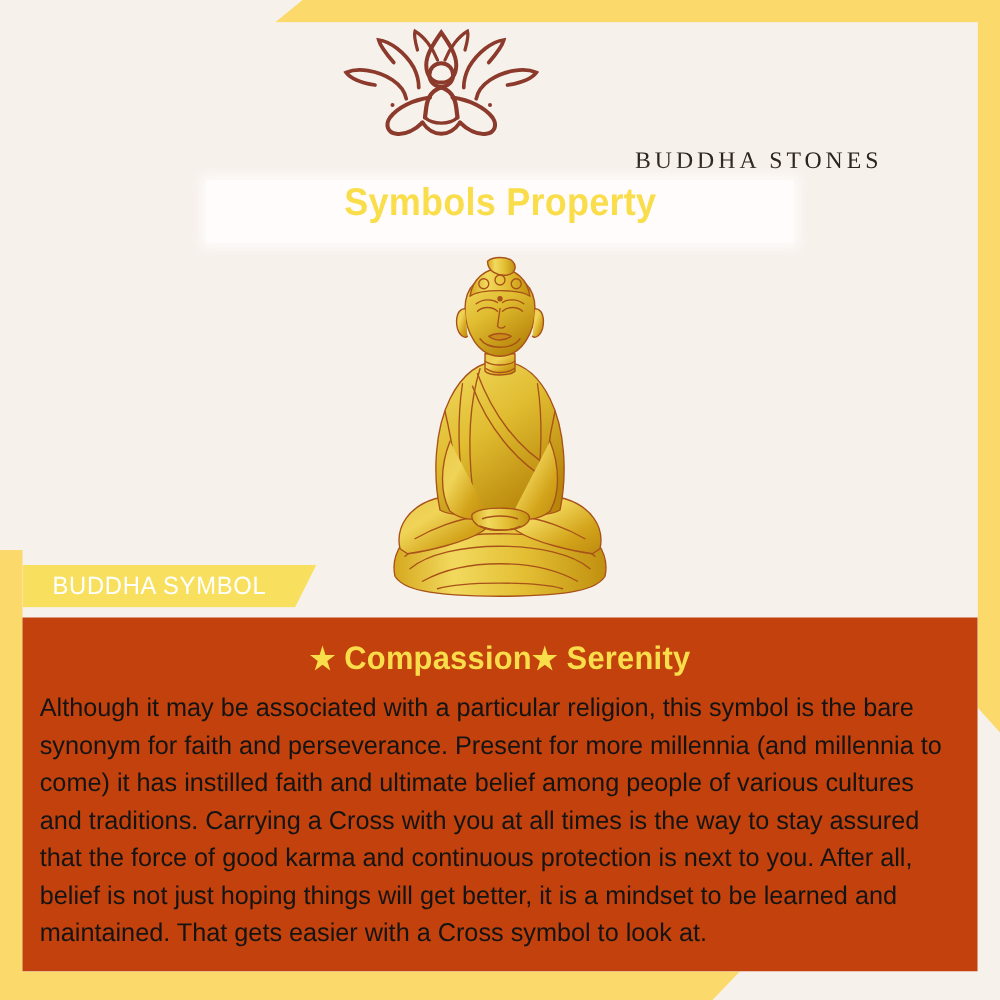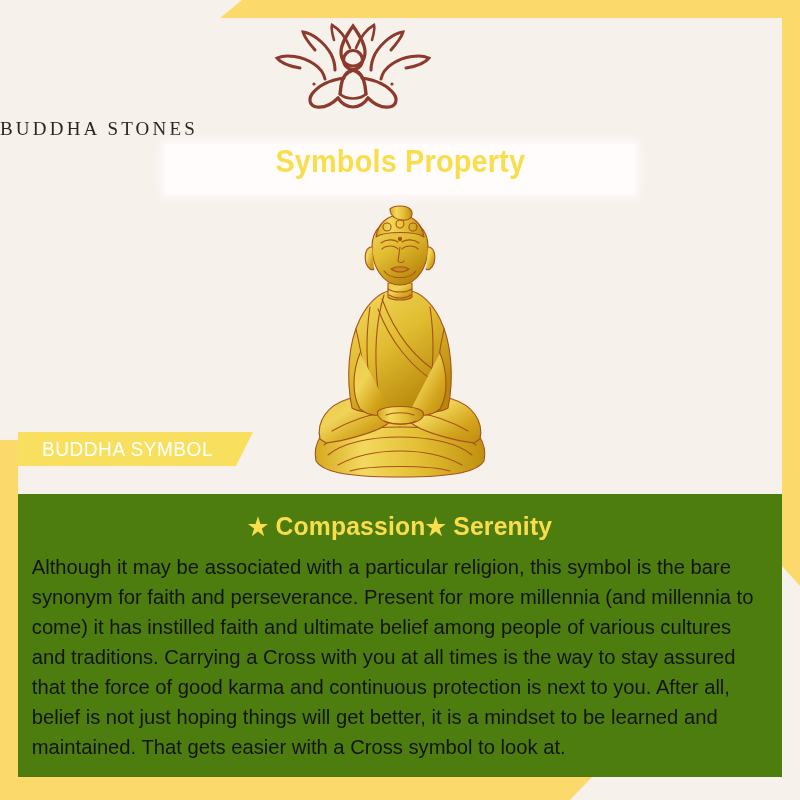--- a/index.html
+++ b/index.html
@@ -58,21 +58,21 @@
     background: #FBD96B;
     clip-path: polygon(0 0, 100% 0, calc(100% - 22px) 100%, 0 100%);
   }
 
   
   .brand {
     position: absolute;
     top: 22px;
     left: 0;
     width: 706px;
-    text-align: left;
+    text-align: right;
   }
   .logo-mark {
     display: block;
     margin: 0 auto;
     width: 170px;
     height: 92px;
   }
   .brand-name {
     margin-top: 4px;
     font-family: "Liberation Serif", serif;
@@ -111,21 +111,21 @@
     transform: translateX(-50%);
     width: 220px;
     height: 285px;
   }
   .statue-wrap svg { display: block; width: 100%; height: 100%; }
 
   
   .ribbon {
     position: absolute;
     left: 18px;
-    top: 432px;
+    top: 452px;
     width: 235px;
     height: 34px;
     background: #F8E05E;
     clip-path: polygon(0 0, 100% 0, calc(100% - 17px) 100%, 0 100%);
     display: flex;
     align-items: center;
     padding-left: 24px;
     box-sizing: border-box;
   }
   .ribbon-text {
@@ -137,21 +137,21 @@
     transform-origin: left center;
   }
 
   
   .content-panel {
     position: absolute;
     left: 18px;
     top: 494px;
     width: 764px;
     height: 283px;
-    background: #4d7c0f;
+    background: #c2410c;
   }
   .subtitle {
     margin: 0;
     padding-top: 17px;
     text-align: center;
     font-family: "Liberation Sans Narrow", "Liberation Sans", sans-serif;
     font-size: 26px;
     font-weight: bold;
     color: #FADD4B;
     letter-spacing: 0.2px;

